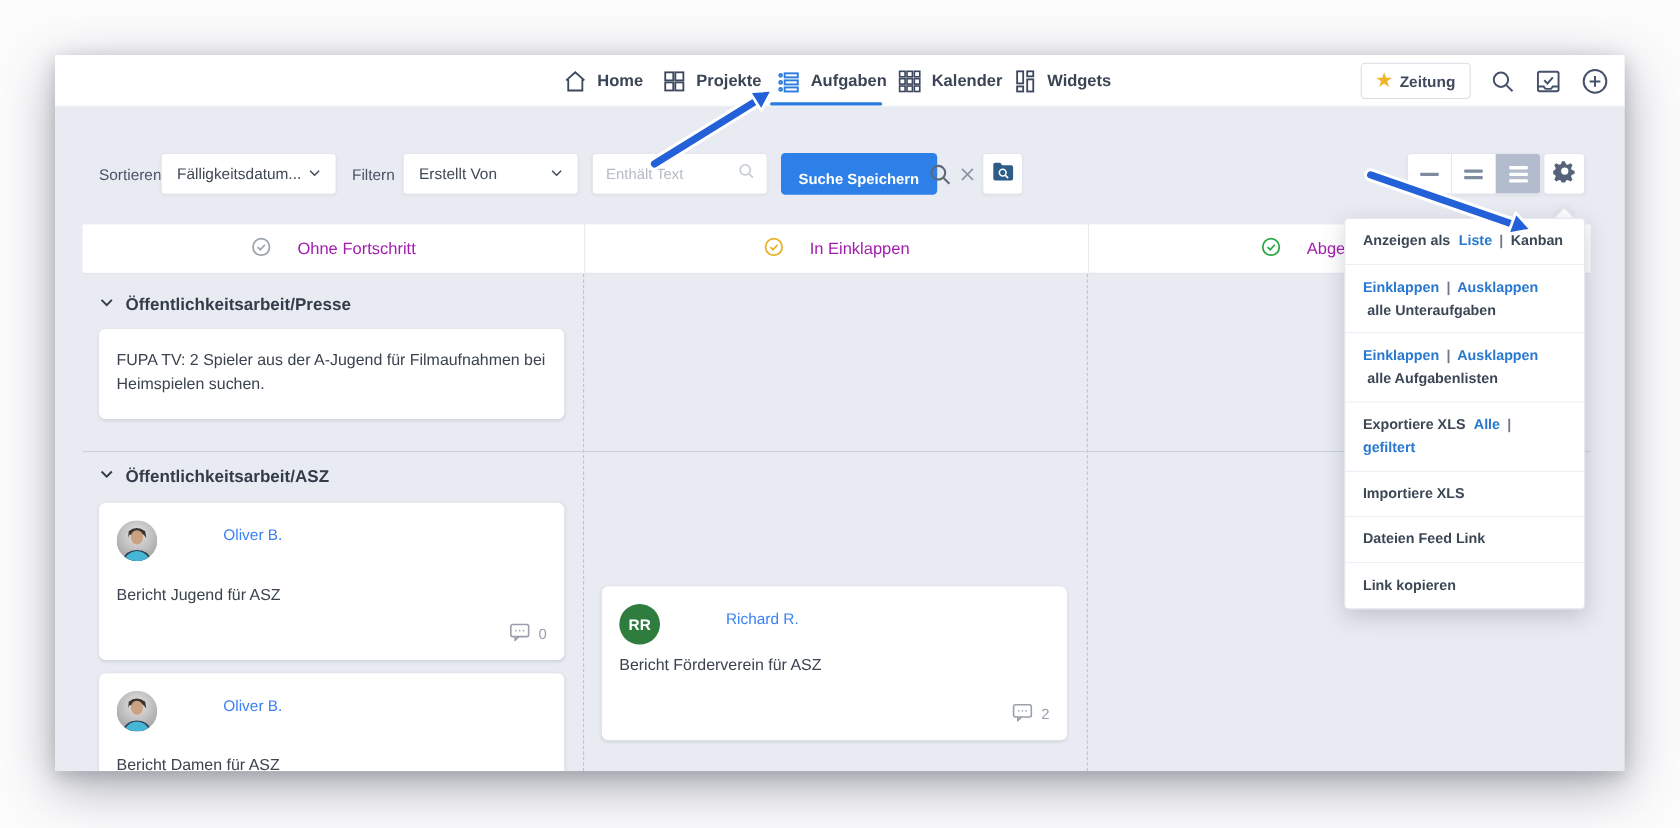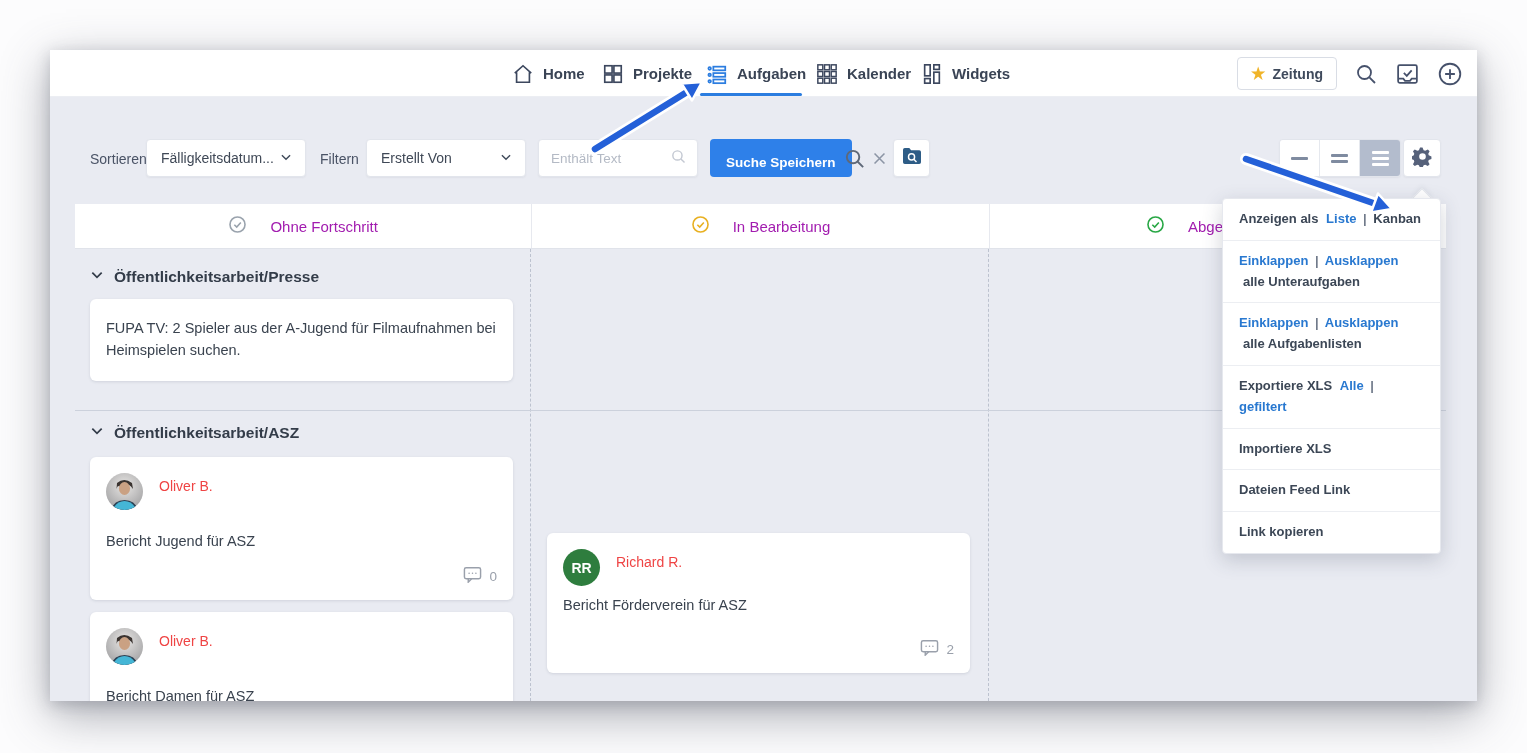--- a/index.html
+++ b/index.html
@@ -68,21 +68,21 @@
   .vdash { position:absolute; top:199px; bottom:0; width:0;
            border-left:1px dashed #bcc2cf; z-index:1; }
   .hline { position:absolute; left:25px; width:1371px; height:0;
            border-top:1px solid #ccd1dc; z-index:1; }
   .lane-title { position:absolute; display:flex; align-items:center; gap:10px; z-index:2;
                 font-size:15.5px; font-weight:700; color:#333c49; cursor:pointer; }
   .card { position:absolute; background:#fff; border-radius:6px; z-index:2; cursor:pointer;
           box-shadow:0 1px 3px rgba(60,70,90,.14); padding:16px; }
   .card-title { font-size:14.5px; color:#3a434f; line-height:1.55; }
   .card-head { display:flex; align-items:flex-start; gap:16px; }
-  .assignee-name { font-size:14px; color:#ef4444; padding-top:5px; }
+  .assignee-name { font-size:14px; color:#3b82f6; padding-top:5px;margin-left:44px; }
   .avatar { width:37px; height:37px; border-radius:50%; overflow:hidden; flex:0 0 37px; }
   .avatar-initials { width:37px; height:37px; border-radius:50%; background:#2e7d3e; color:#fff;
                      display:flex; align-items:center; justify-content:center;
                      font-size:14px; font-weight:700; flex:0 0 37px; }
   .card-foot { position:absolute; right:16px; bottom:14px; display:flex; align-items:center;
                gap:7px; color:#9aa0ab; font-size:13.5px; }
 
   
   .menu { position:absolute; left:1172px; top:148px; width:219px; background:#fff;
           border-radius:4px; z-index:50; border:1px solid #e6e8ee;
@@ -281,21 +281,21 @@
         </span>
         <span>Ohne Fortschritt</span>
       </div>
       <div class="col-header">
         <span>
           <svg width="19" height="19" viewBox="0 0 24 24" fill="none" stroke="#e8b021" stroke-width="2">
               <circle cx="12" cy="12" r="9.5"></circle>
               <path d="M8 12.3 L11 15.2 L16.2 9.5"></path>
             </svg>
         </span>
-        <span>In Bearbeitung</span>
+        <span>In Einklappen</span>
       </div>
       <div class="col-header">
         <span>
           <svg width="19" height="19" viewBox="0 0 24 24" fill="none" stroke="#28a745" stroke-width="2">
               <circle cx="12" cy="12" r="9.5"></circle>
               <path d="M8 12.3 L11 15.2 L16.2 9.5"></path>
             </svg>
         </span>
         <span>Abgeschlossen</span>
       </div>

